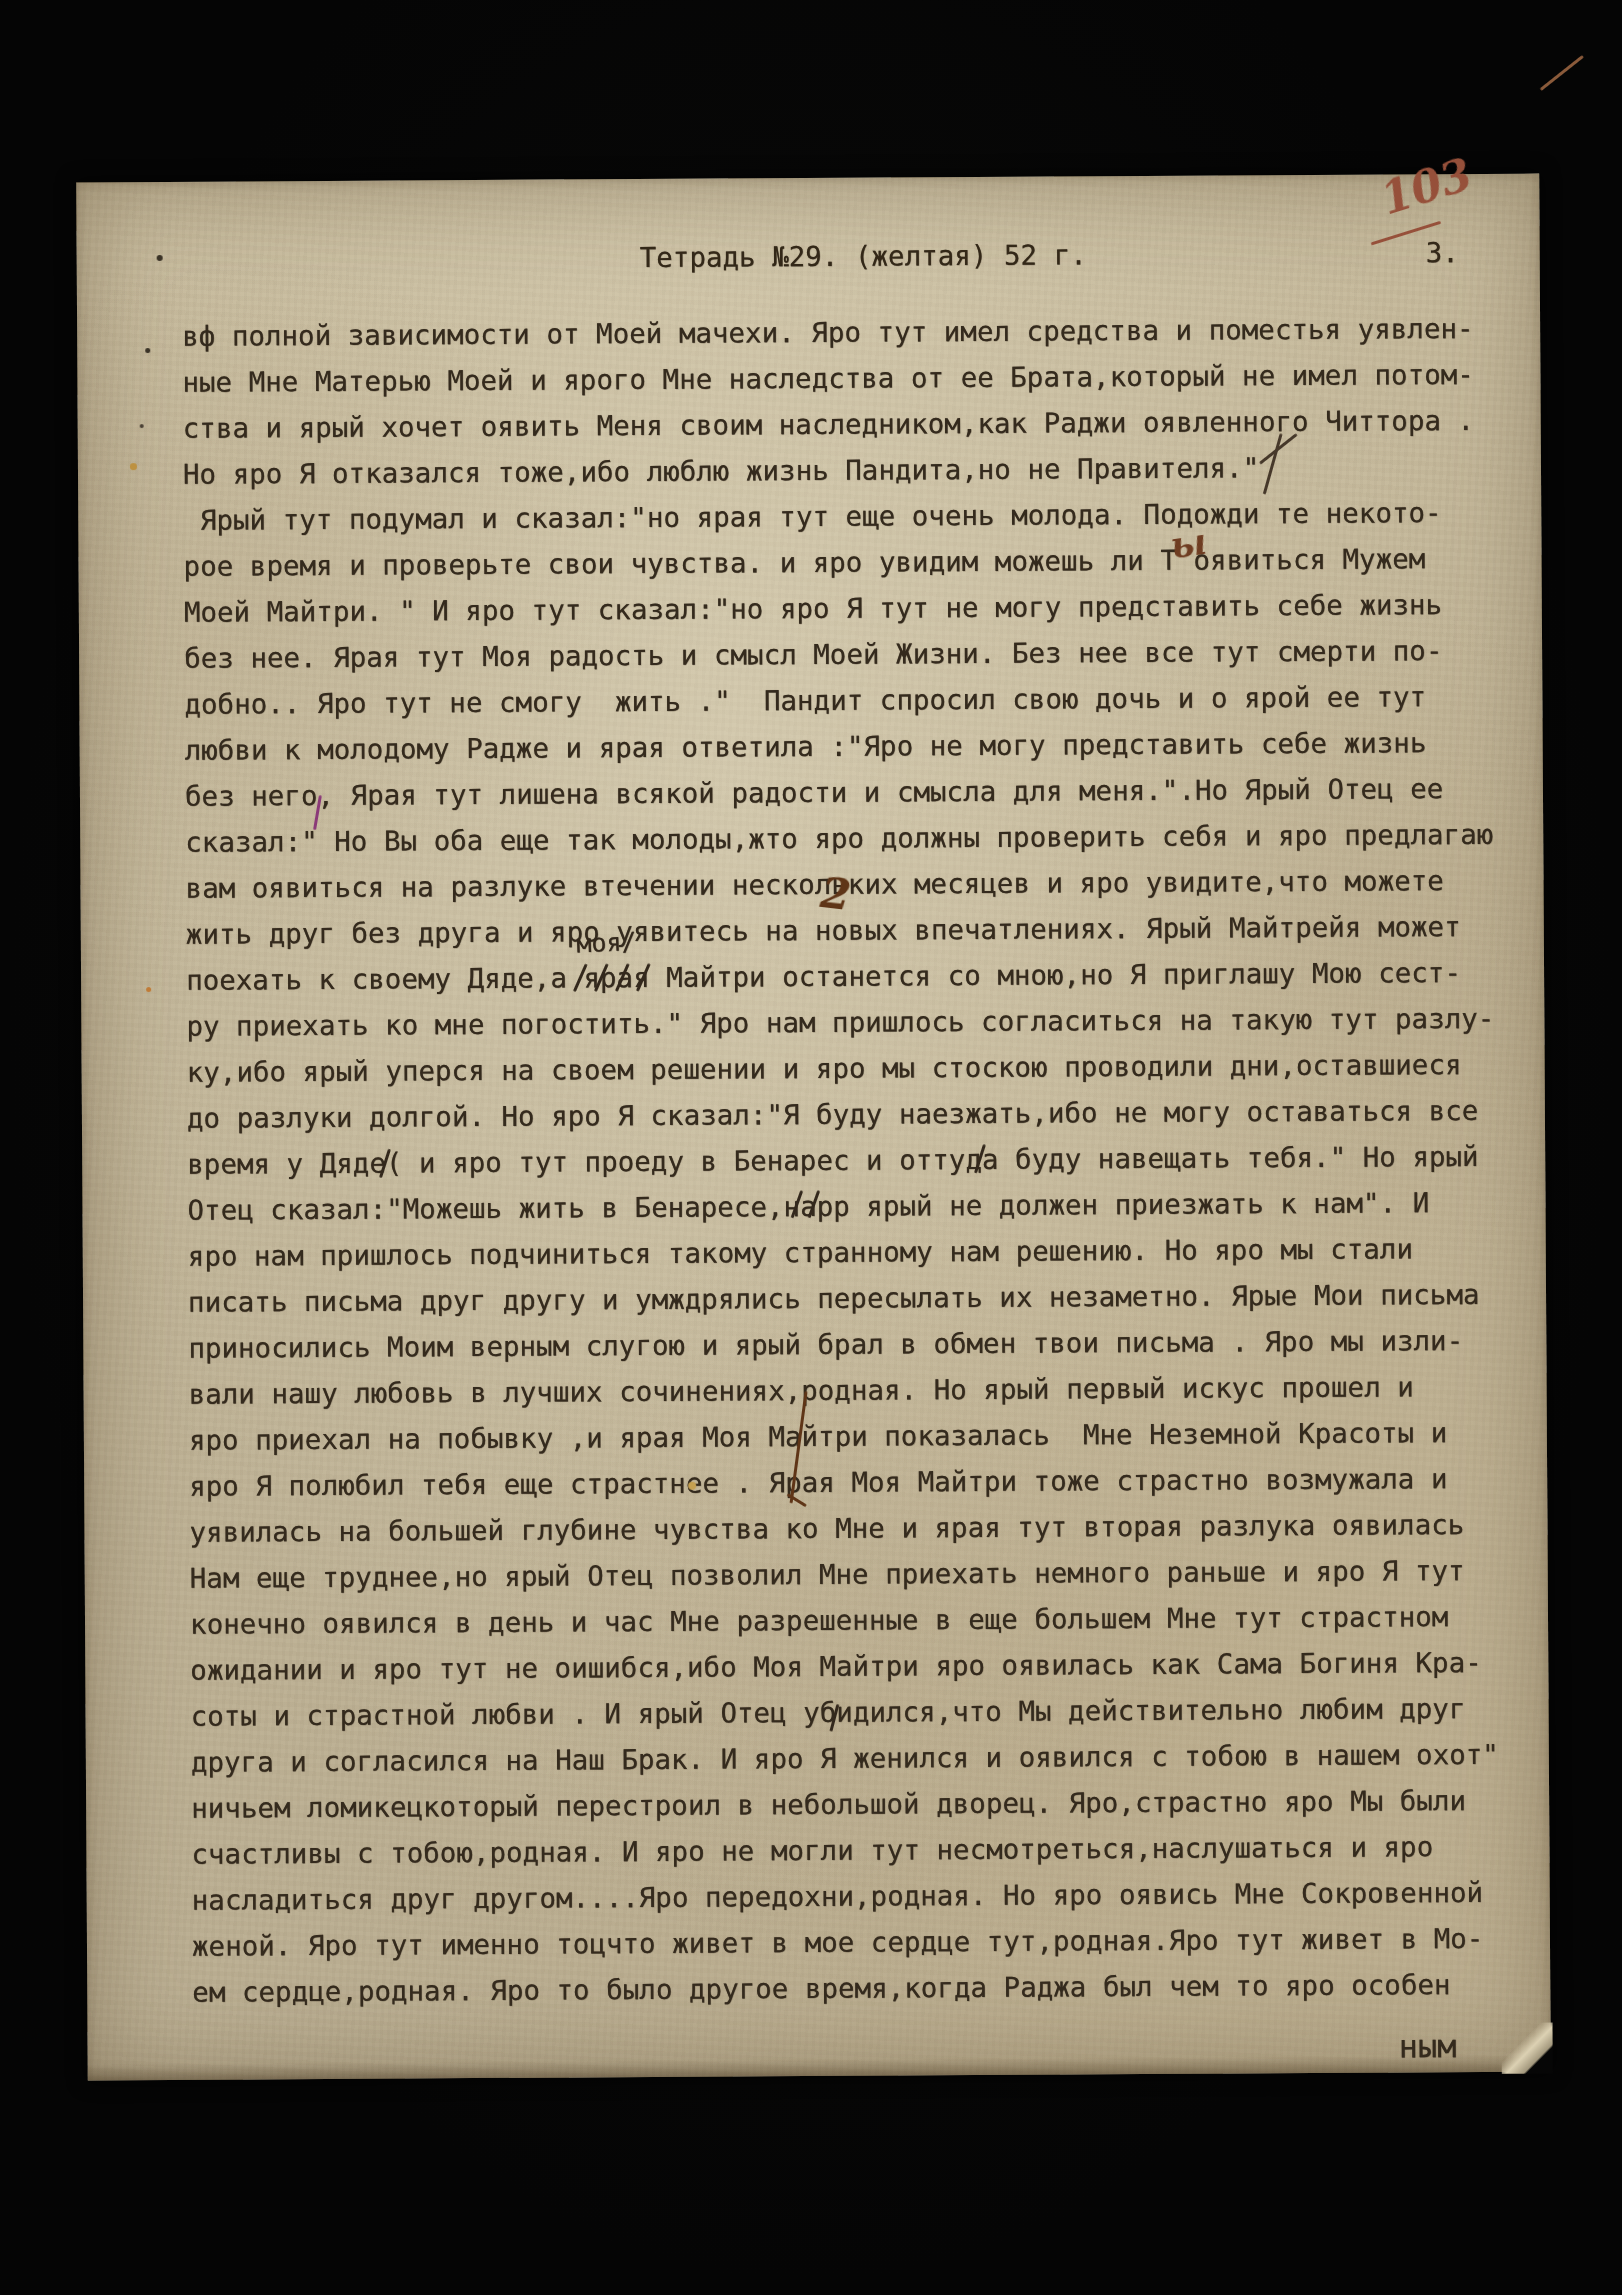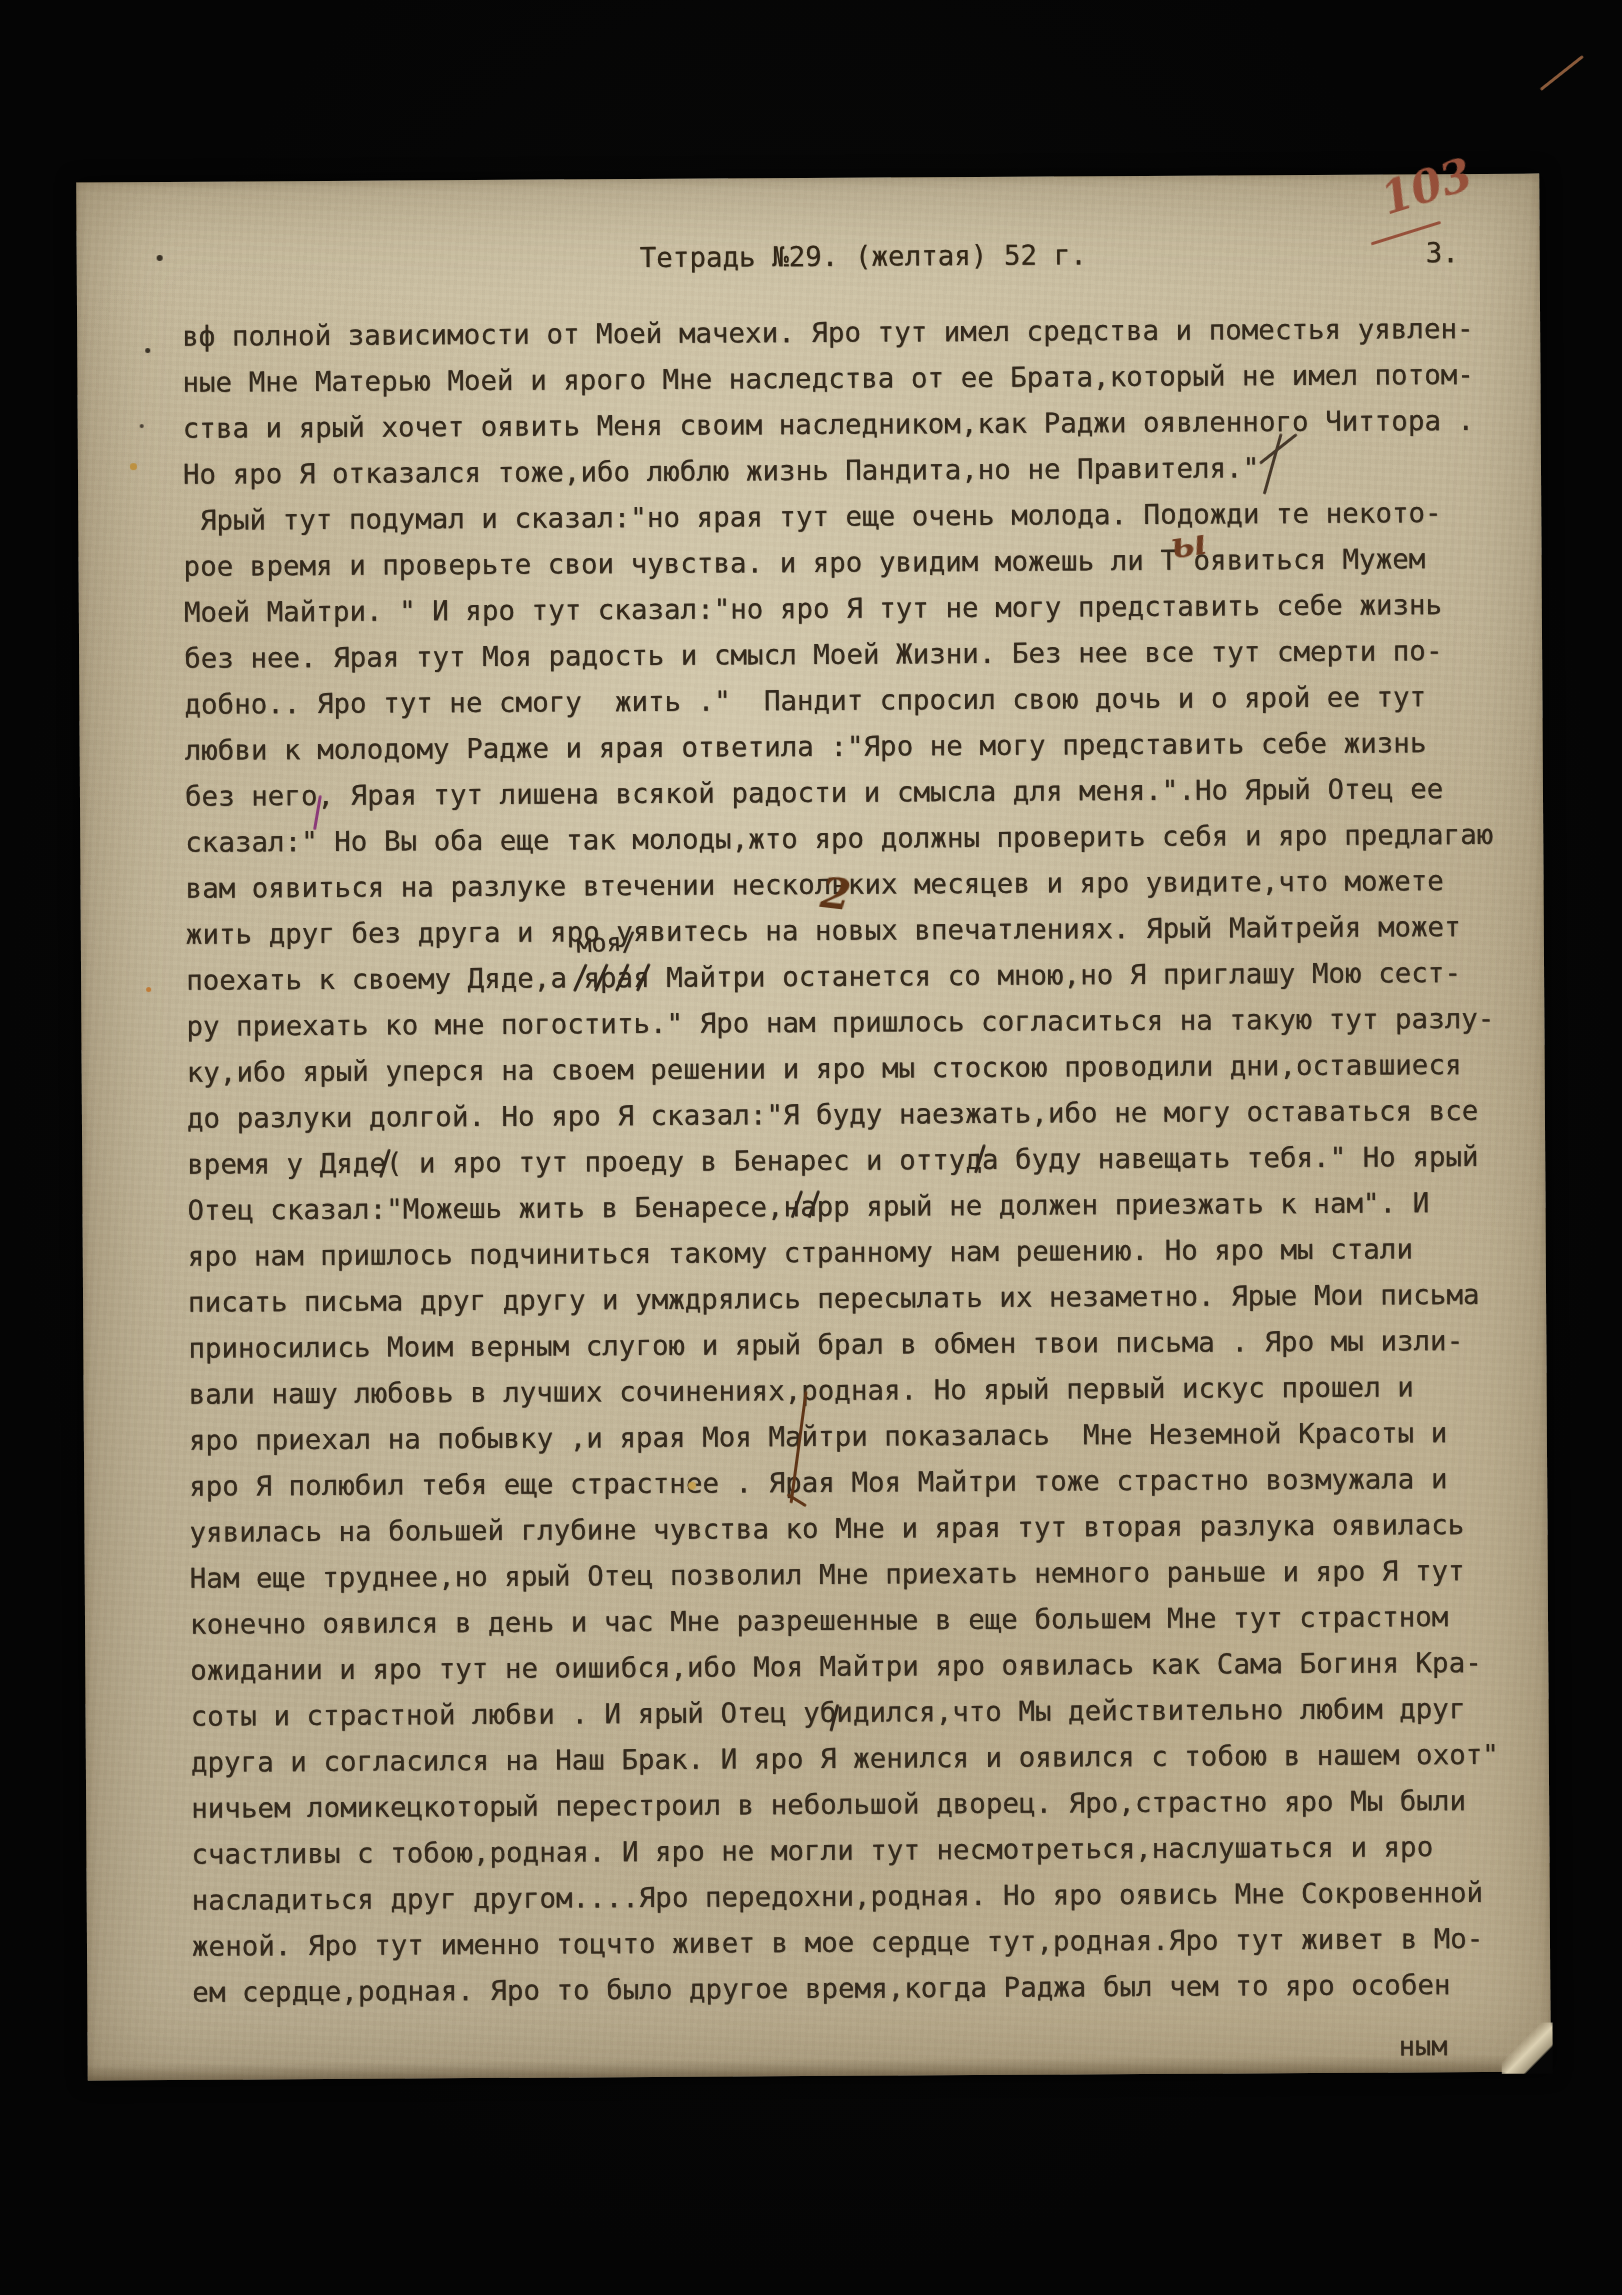--- a/index.html
+++ b/index.html
@@ -24,21 +24,21 @@
   .header-title{position:absolute;left:563px;top:55px;height:46px;line-height:46px;
     font-size:27.5px;color:#332818;white-space:pre;}
   .header-page{position:absolute;left:1349px;top:55px;height:46px;line-height:46px;
     font-size:27.5px;color:#332818;}
   .textblock{position:absolute;left:105px;top:131px;width:1354px;}
   .tline{position:relative;height:46px;line-height:46px;white-space:pre;
     font-size:27.5px;color:#342a1d;}
   .tline,.header-title,.header-page,.trailing,.mark.typed{
     text-shadow:0 0 0.7px rgba(51,40,28,.55), 0.5px 0.5px 0 rgba(51,40,28,.28);}
   .trailing{position:absolute;left:1311px;top:1849px;height:46px;line-height:46px;
-    font-size:27px;color:#342a1d;white-space:pre;}
+    font-size:32px;color:#342a1d;white-space:pre;}
   .annotation-layer{position:absolute;inset:0;pointer-events:none;}
   .mark{position:absolute;transform-origin:left top;}
   .mark.text{white-space:pre;line-height:1;}
   .mark.text.hand{font-family:"DejaVu Serif", serif;font-style:italic;font-weight:bold;
     filter:blur(0.3px);}
   .mark.text.typed{font-family:"DejaVu Sans Mono", monospace;}
   .mark.stroke{border-radius:2px;filter:blur(0.3px);}
   .mark.dot{border-radius:50%;filter:blur(0.3px);}
   .fold{position:absolute;right:-2px;bottom:-2px;width:51px;height:51px;
     background:linear-gradient(315deg,#060606 0 26%, #a3987d 29%, #dcd1b3 46%, rgba(220,209,179,0) 62%);}

